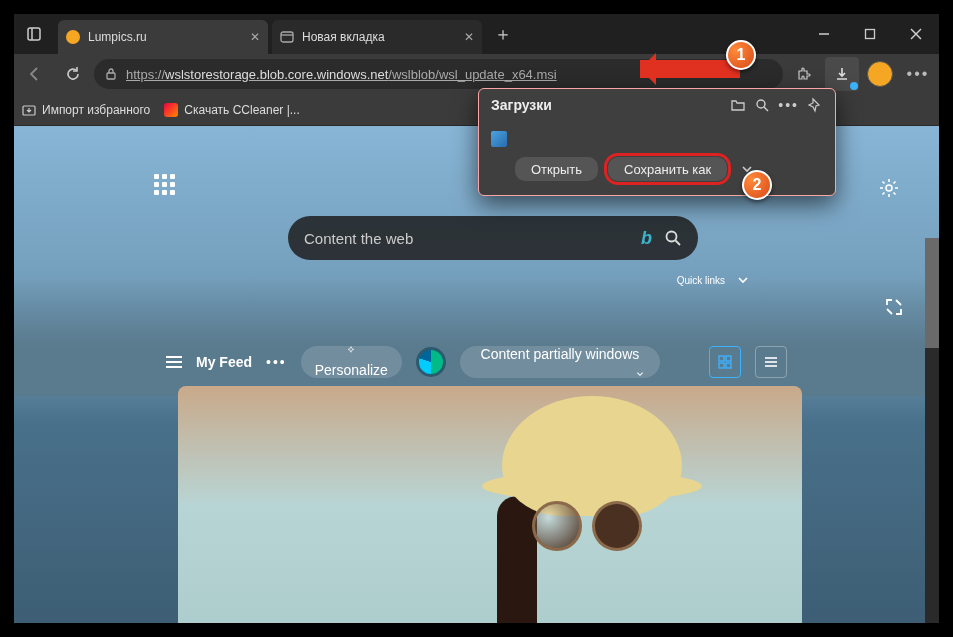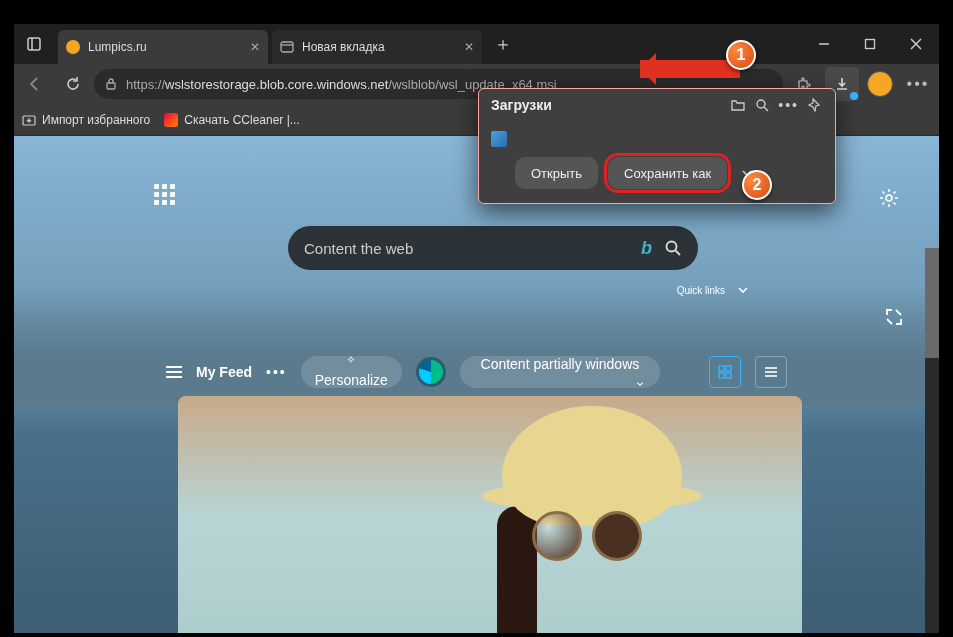--- a/index.html
+++ b/index.html
@@ -1,33 +1,33 @@
 <!DOCTYPE html>
 <html><head>
 <meta charset="utf-8">
 <style>
 * { margin:0; padding:0; box-sizing:border-box; font-family:"Segoe UI",Arial,sans-serif; }
 body { background:#000; width:953px; height:637px; overflow:hidden; position:relative; }
-.browser { position:absolute; left:14px; top:24px; width:925px; height:609px; background:#0c4a6e; display:flex; flex-direction:column; }
+.browser { position:absolute; left:14px; top:14px; width:925px; height:609px; background:#0c4a6e; display:flex; flex-direction:column; }
 
 
 .titlebar { height:40px; background:#202020; display:flex; align-items:center; }
 .tab-icon-btn { width:40px; height:40px; display:flex; align-items:center; justify-content:center; color:#ccc; }
 .tab { height:34px; background:#3b3b3b; border-radius:6px 6px 0 0; display:flex; align-items:center; padding:0 8px; margin-left:4px; margin-top:6px; min-width:210px; color:#ddd; font-size:12px; gap:8px; }
 .tab.inactive { background:#2a2a2a; }
 .tab .fav { width:14px; height:14px; border-radius:50%; background:#f5a623; }
 .tab .close { margin-left:auto; color:#aaa; cursor:pointer; }
 .newtab-btn { width:30px; height:30px; margin-left:6px; color:#ccc; font-size:18px; display:flex; align-items:center; justify-content:center; }
 .win-controls { margin-left:auto; display:flex; }
 .win-controls div { width:46px; height:40px; display:flex; align-items:center; justify-content:center; color:#ccc; }
 
 
 .toolbar { height:40px; background:#3b3b3b; display:flex; align-items:center; padding:0 4px; gap:4px; position:relative; }
 .tbtn { width:34px; height:34px; display:flex; align-items:center; justify-content:center; color:#bbb; border-radius:4px; }
-.addr { flex:1; height:30px; background:#2b2b2b; border-radius:15px; display:flex; align-items:center; padding:0 10px; gap:8px; color:#aaa; font-size:13px; overflow:hidden; }
+.addr { flex:1; height:30px; background:#2b2b2b; border-radius:15px; display:flex; align-items:center; padding:0 10px; gap:8px; color:#aaa; font-size:13px; overflow:hidden;text-decoration:underline; }
 .addr .light { color:#ddd; }
 .avatar { width:26px; height:26px; border-radius:50%; background:#f5a623; border:1px solid #555; }
 
 
 .bookmarks { height:32px; background:#3b3b3b; border-bottom:1px solid #2a2a2a; display:flex; align-items:center; padding:0 8px; gap:14px; color:#ddd; font-size:12px; }
 .bm { display:flex; align-items:center; gap:6px;justify-content:space-between; }
 
 
 .content { flex:1; position:relative; background:linear-gradient(180deg,#88b5d6 0%,#6b95b0 45%,#49708a 60%,#3d5e74 100%); overflow:hidden; }
 .mountains { position:absolute; left:0; right:0; top:150px; height:120px; background:linear-gradient(180deg,rgba(0,0,0,0) 0%,#5a7a8d 60%); }
@@ -65,21 +65,21 @@
 
 .dl { position:absolute; left:478px; top:88px; width:358px; background:#3f3f3f; border:1px solid #fca5a5; border-radius:6px; box-shadow:0 8px 24px rgba(0,0,0,0.6); z-index:100; }
 .dl-head { display:flex; align-items:center; padding:8px 12px; color:#eee; font-size:14px; gap:8px; }
 .dl-head .title { font-weight:600; }
 .dl-head .sp { flex:1; }
 .dl-head .ib { color:#ccc; }
 .dl-body { padding:10px 12px 14px; color:#ddd; font-size:12px; }
 .dl-q { display:flex; align-items:center; gap:8px; margin-bottom:10px; }
 .dl-file { width:16px; height:16px; background:linear-gradient(135deg,#4aa3df,#2a6cb0); border-radius:2px; }
 .dl-btns { display:flex; gap:10px; padding-left:24px; align-items:center; }
-.dl-btns button { background:#555; border:none; color:#eee; font-size:13px; height:32px; padding:0 16px; border-radius:10px; cursor:pointer; }
+.dl-btns button { background:#555; border:none; color:#eee; font-size:13px; height:24px; padding:0 16px; border-radius:10px; cursor:pointer; }
 .dl-btns .save { outline:3px solid #d22; outline-offset:1px; }
 .dl-btns .chev { color:#ccc; margin-left:4px; }
 
 
 .arrow1 { position:absolute; left:640px; top:60px; width:100px; height:18px; background:#e03020; z-index:200; }
 .arrow1::before { content:""; position:absolute; left:-16px; top:-7px; border:16px solid transparent; border-right-color:#e03020; }
 .badge { position:absolute; width:30px; height:30px; border-radius:50%; background:radial-gradient(circle at 30% 30%,#ff8a3a,#d84a18); border:2px solid #fff; color:#fff; font-weight:700; display:flex; align-items:center; justify-content:center; font-size:16px; box-shadow:0 2px 4px rgba(0,0,0,0.5); z-index:201; }
 .b1 { left:726px; top:40px; }
 .b2 { left:742px; top:170px; }
 

